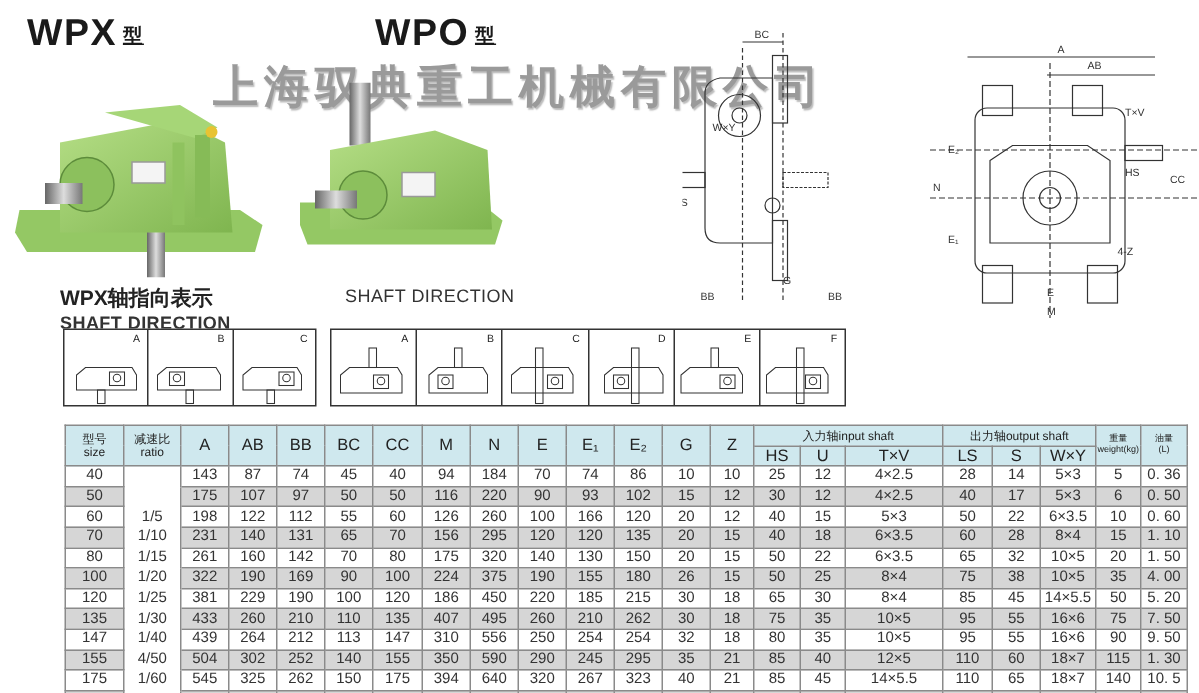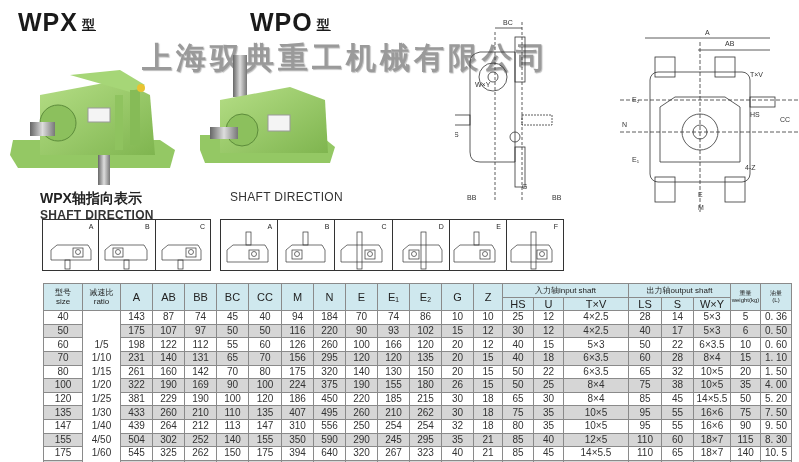--- a/index.html
+++ b/index.html
@@ -520,21 +520,21 @@
         <td>295</td>
         <td>35</td>
         <td>21</td>
         <td>85</td>
         <td>40</td>
         <td>12×5</td>
         <td>110</td>
         <td>60</td>
         <td>18×7</td>
         <td>115</td>
-        <td>8. 30</td>
+        <td>1. 30</td>
       </tr>
       <tr>
         <td>175</td>
         <td class="ratio">1/60</td>
         <td>545</td>
         <td>325</td>
         <td>262</td>
         <td>150</td>
         <td>175</td>
         <td>394</td>

